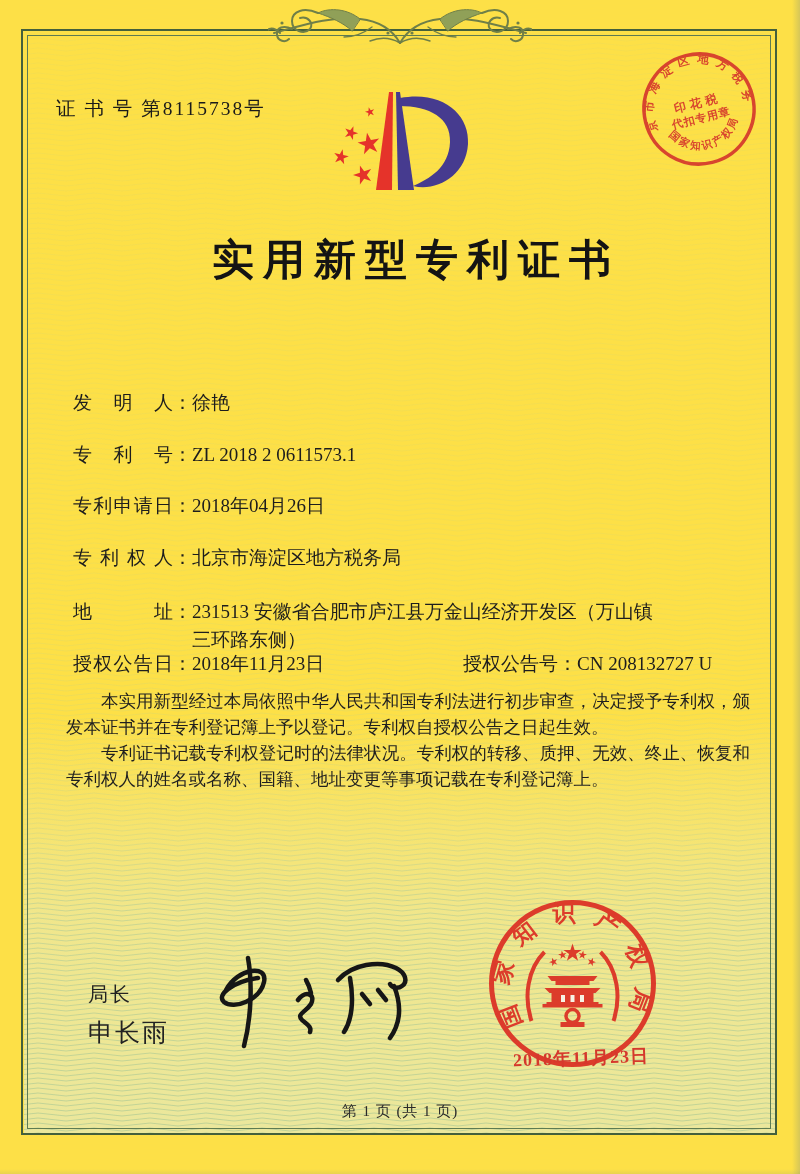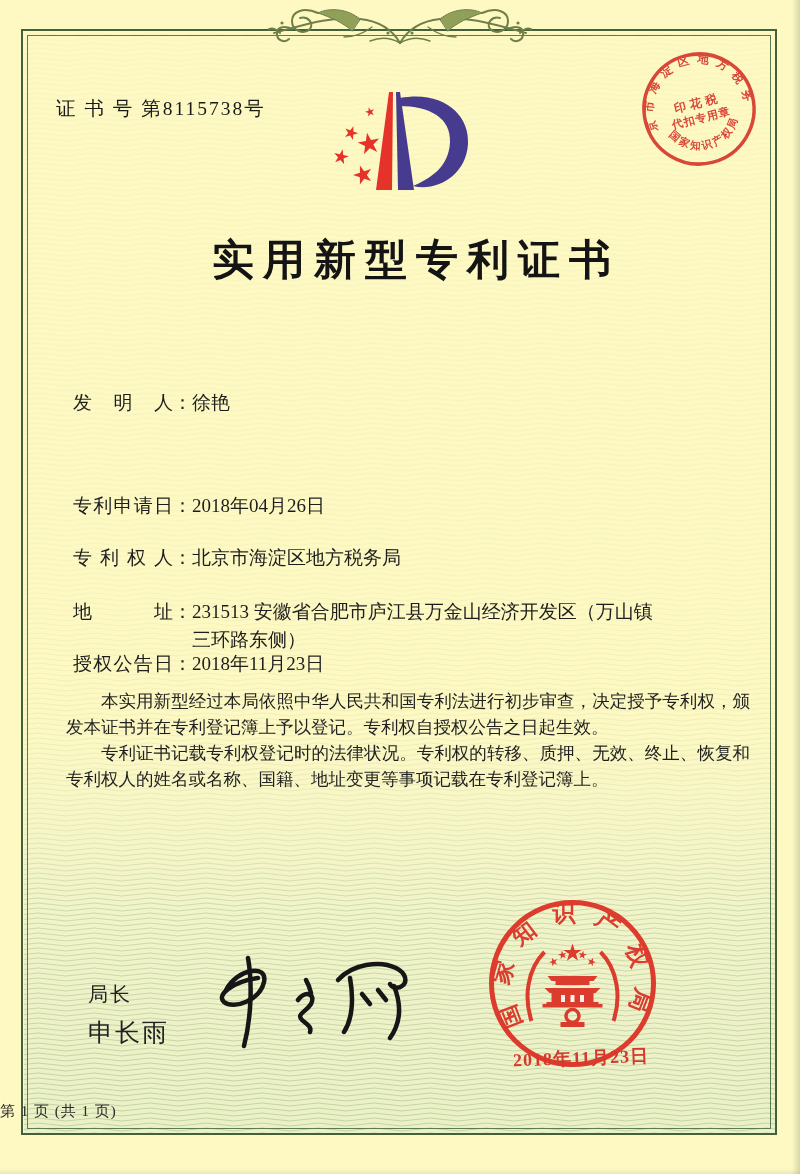--- a/index.html
+++ b/index.html
@@ -1,17 +1,17 @@
 <!DOCTYPE html>
 <html><head>
 <meta charset="utf-8">
 <style>
   html,body{margin:0;padding:0;}
   body{width:800px;height:1174px;background:#efece0;font-family:"Liberation Serif","DejaVu Serif",serif;}
-  .page{position:relative;width:800px;height:1174px;background:#fef9c3;overflow:hidden;}
+  .page{position:relative;width:800px;height:1174px;background:#fde047;overflow:hidden;}
 
   
   .waves{position:absolute;left:24px;top:32px;z-index:0;}
 
   
   .frame-outer{position:absolute;left:21px;top:29px;width:752px;height:1102px;border:2px solid #44603c;z-index:1;}
   .frame-inner{position:absolute;left:27px;top:35px;width:742px;height:1092px;border:1px solid #5d7b52;z-index:1;}
 
   .ornament{position:absolute;left:268px;top:3px;z-index:2;}
 
@@ -41,21 +41,21 @@
   .paragraphs{position:absolute;left:66px;top:688px;width:684px;z-index:3;font-size:17.5px;line-height:26px;color:#1f1f1f;text-align:justify;}
   .paragraphs p{margin:0;text-indent:2em;}
 
   .sig-title{position:absolute;left:88px;top:981px;font-size:20px;color:#222;z-index:3;font-family:"Liberation Sans","DejaVu Sans",sans-serif;letter-spacing:2px;}
   .sig-name{position:absolute;left:88px;top:1016px;font-size:25px;color:#222;z-index:3;font-family:"Liberation Sans","DejaVu Sans",sans-serif;letter-spacing:2px;}
   .signature{position:absolute;left:210px;top:950px;z-index:3;}
 
   .office-seal{position:absolute;left:486px;top:897px;z-index:4;opacity:.95;}
   .seal-date{position:absolute;left:506px;top:1046px;width:150px;text-align:center;font-size:18px;font-weight:bold;color:#d5382c;z-index:5;transform:rotate(-2deg);letter-spacing:1px;white-space:nowrap;}
 
-  .footer{position:absolute;left:0;top:1102px;width:800px;text-align:left;font-size:15px;color:#2a2a2a;z-index:3;letter-spacing:1px;}
+  .footer{position:absolute;left:0;top:1102px;width:800px;text-align:center;font-size:15px;color:#2a2a2a;z-index:3;letter-spacing:1px;}
 
   .scan-edge-right{position:absolute;right:0;top:0;width:8px;height:100%;background:linear-gradient(to left,rgba(140,150,120,.35),rgba(140,150,120,0));z-index:6;}
   .scan-edge-bottom{position:absolute;left:0;bottom:0;width:100%;height:5px;background:linear-gradient(to top,rgba(140,150,120,.18),rgba(140,150,120,0));z-index:6;}
 </style>
 </head>
 <body>
 
 <div class="page">
 
   <svg class="waves" width="752" height="1102">
@@ -139,32 +139,38 @@
     <text font-size="10.5" font-weight="bold" fill="#d5382c" letter-spacing="2" font-family="Liberation Serif, DejaVu Serif, serif">
       <textPath href="#tp-bot" startOffset="50%" text-anchor="middle">国家知识产权局</textPath>
     </text>
   </svg>
 
   <h1 class="title">实用新型专利证书</h1>
 
   <div class="frow row-inventor">
     <span class="flabel">发明人</span><span class="fcolon">：</span><span class="fvalue">徐艳</span>
   </div>
+  <div class="frow row-patentno">
+    <span class="flabel">专利号</span><span class="fcolon">：</span><span class="fvalue">ZL 2018 2 0611573.1</span>
+  </div>
   <div class="frow row-filing">
     <span class="flabel">专利申请日</span><span class="fcolon">：</span><span class="fvalue">2018年04月26日</span>
   </div>
   <div class="frow row-patentee">
     <span class="flabel">专利权人</span><span class="fcolon">：</span><span class="fvalue">北京市海淀区地方税务局</span>
   </div>
   <div class="frow row-address">
     <span class="flabel">地址</span><span class="fcolon">：</span><span class="fvalue">231513 安徽省合肥市庐江县万金山经济开发区（万山镇</span>
   </div>
   <div class="addr-line2">三环路东侧）</div>
   <div class="frow row-grantdate">
     <span class="flabel">授权公告日</span><span class="fcolon">：</span><span class="fvalue">2018年11月23日</span>
+  </div>
+  <div class="grant-no">
+    <span>授权公告号</span><span>：</span><span>CN 208132727 U</span>
   </div>
 
   <div class="paragraphs">
     <p>本实用新型经过本局依照中华人民共和国专利法进行初步审查，决定授予专利权，颁发本证书并在专利登记簿上予以登记。专利权自授权公告之日起生效。</p>
     <p>专利证书记载专利权登记时的法律状况。专利权的转移、质押、无效、终止、恢复和专利权人的姓名或名称、国籍、地址变更等事项记载在专利登记簿上。</p>
   </div>
 
   <div class="sig-title">局长</div>
   <div class="sig-name">申长雨</div>
 

